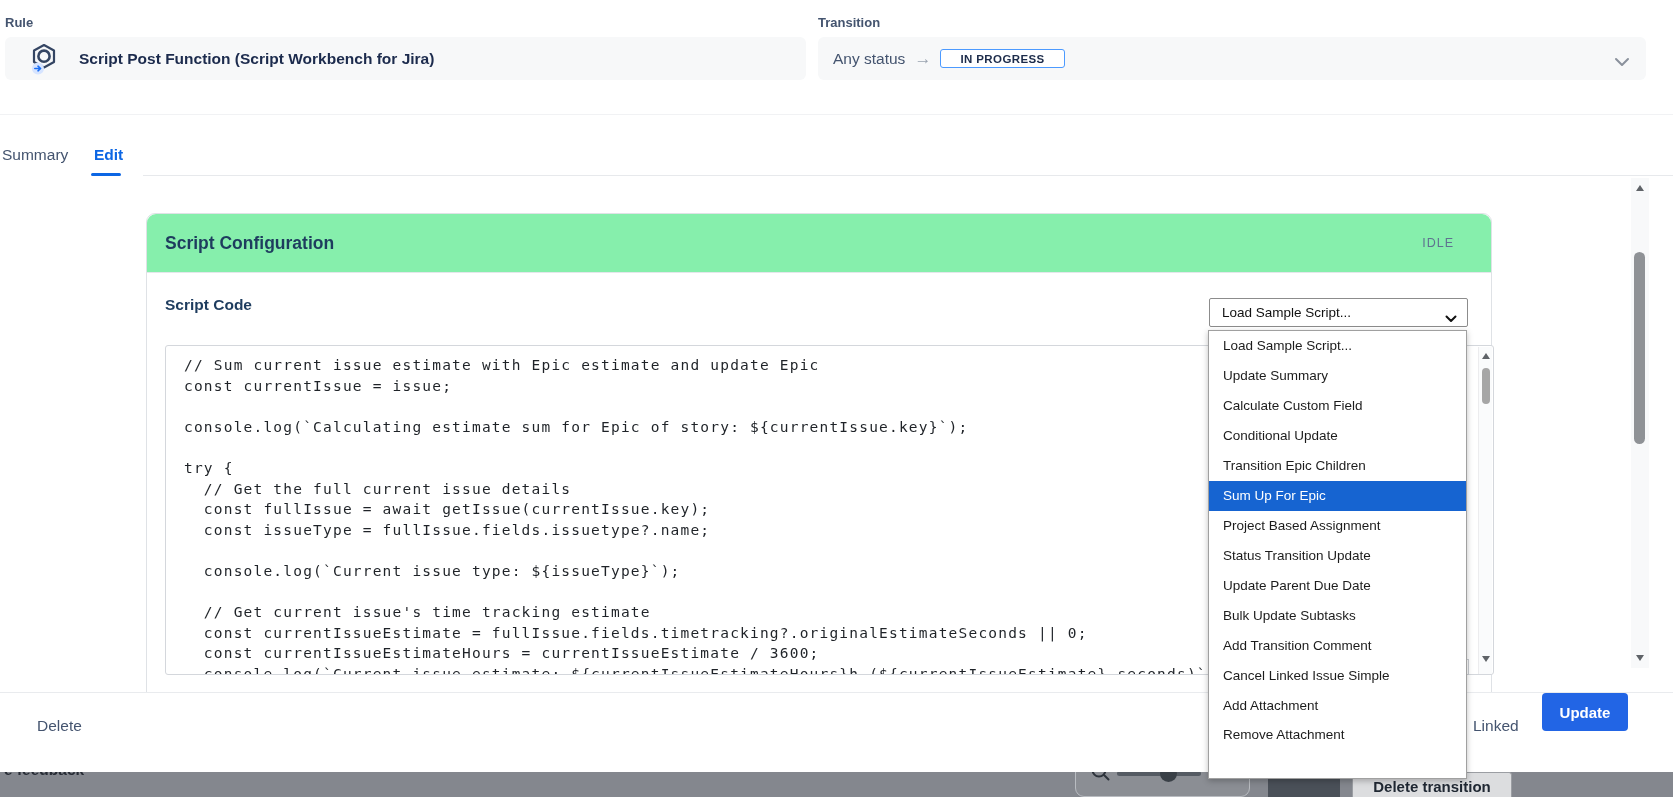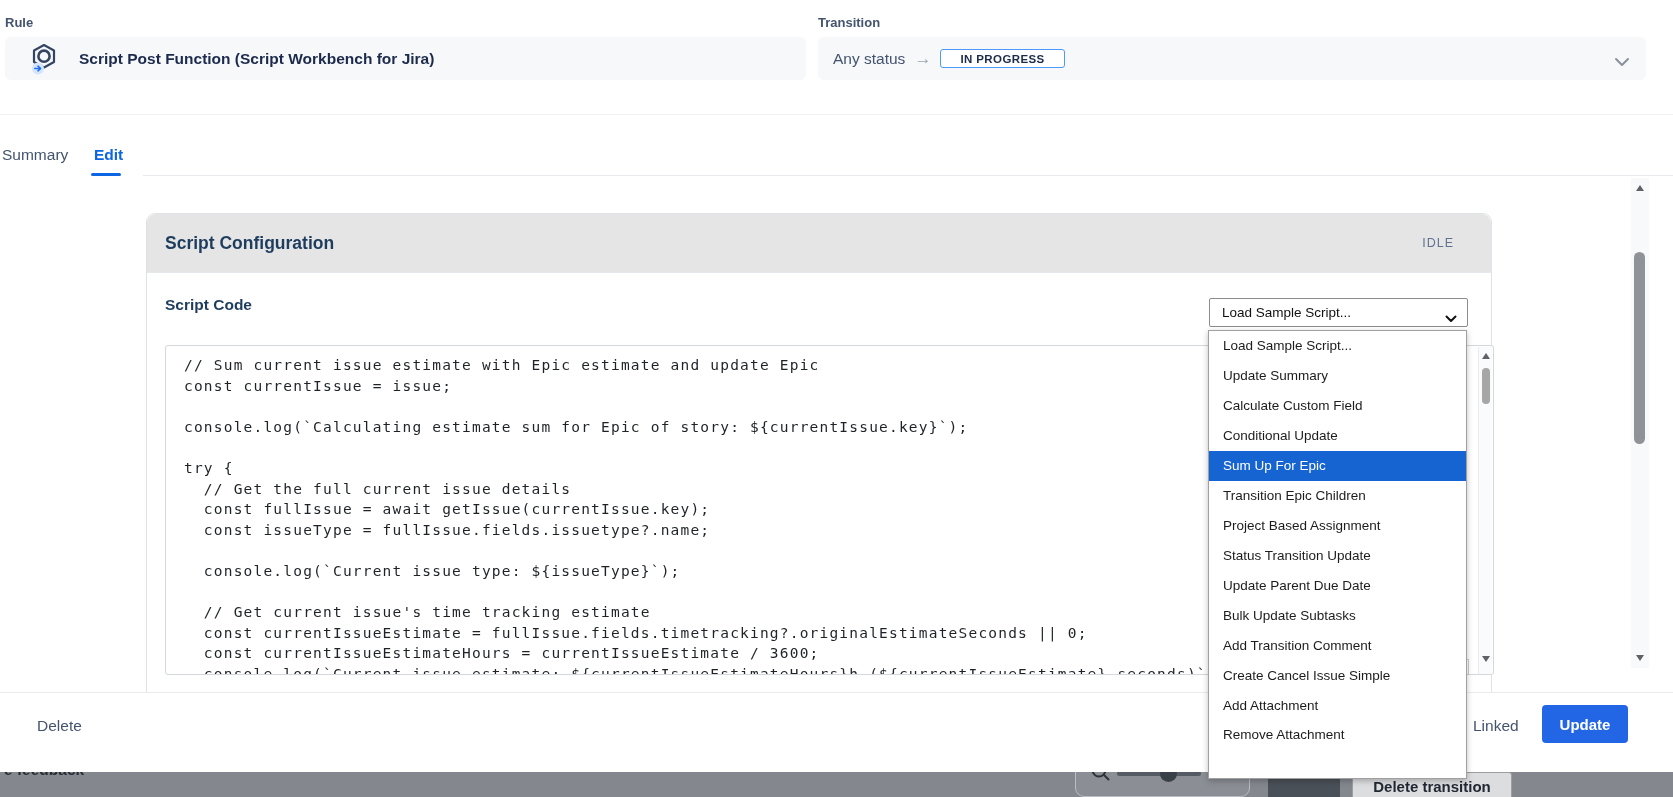--- a/index.html
+++ b/index.html
@@ -23,21 +23,21 @@
 
   
   .tab { position:absolute; top:146px; font-size:15.5px; cursor:default; }
   .tab-summary { left:2px; color:#44546f; font-weight:500; }
   .tab-edit { left:94px; color:#0c66e4; font-weight:600; }
   .tab-underline { position:absolute; left:91px; top:173px; width:30px; height:3px; border-radius:2px; background:#0c66e4; }
   .tabs-divider { position:absolute; left:143px; top:175px; width:1530px; height:1px; background:#e7e9ec; }
 
   
   .card { position:absolute; left:146px; top:213px; width:1346px; height:500px; background:#fff; border:1px solid #dfe2e6; border-radius:9px; z-index:1; }
-  .card-header { position:absolute; left:0; top:0; width:100%; height:59px; background:#e5e5e5; border-bottom:1px solid #e4e7eb; border-radius:9px 9px 0 0; display:flex; align-items:center; }
+  .card-header { position:absolute; left:0; top:0; width:100%; height:59px; background:#86efac; border-bottom:1px solid #e4e7eb; border-radius:9px 9px 0 0; display:flex; align-items:center; }
   .card-title { margin-left:18px; font-size:17.5px; font-weight:700; color:#1e3c5e; }
   .idle-badge { position:absolute; right:37px; top:22px; font-size:12.5px; font-weight:400; letter-spacing:1px; color:#5f7290; }
   .code-label { position:absolute; left:18px; top:82px; font-size:15.5px; font-weight:700; color:#1e3c5e; }
 
   
   .sample-select { position:absolute; left:1062px; top:84px; width:259px; height:29px; background:#fff; border:1px solid #8c8c8c; border-radius:2px; display:flex; align-items:center; }
   .sample-select .val { margin-left:12px; font-size:13.5px; color:#111; }
   .sample-select .chev { position:absolute; right:10px; top:10px; }
 
   
@@ -61,21 +61,21 @@
 
   
   .dropdown { position:absolute; left:1208px; top:330px; width:259px; height:449px; background:#fff; border:1px solid #a0a0a0; box-shadow:0 2px 6px rgba(0,0,0,.25); z-index:50; display:flex; flex-direction:column; }
   .dropdown .opt { flex:0 0 29.93px; display:flex; align-items:center; padding-left:14px; font-size:13.5px; color:#1c1c1c; }
   .dropdown .opt.selected { background:#1664d1; color:#fff; }
 
   
   .footer { position:absolute; left:0; top:692px; width:1673px; height:80px; background:#fff; border-top:1px solid #e9ebee; z-index:20; }
   .delete-btn { position:absolute; left:37px; top:24px; font-size:15.5px; font-weight:500; color:#44546f; cursor:pointer; }
   .cancel-btn { position:absolute; left:1473px; top:24px; font-size:15.5px; font-weight:500; color:#44546f; cursor:pointer; }
-  .update-btn { position:absolute; left:1542px; top:12px; width:86px; height:38px; background:#2265e5; color:#fff; border:none; border-radius:4px; font-family:"Liberation Sans", sans-serif; font-size:15px; font-weight:700; cursor:pointer; }
+  .update-btn { position:absolute; left:1542px; top:0; width:86px; height:38px; background:#2265e5; color:#fff; border:none; border-radius:4px; font-family:"Liberation Sans", sans-serif; font-size:15px; font-weight:700; cursor:pointer; }
 
   
   .backdrop { position:absolute; left:0; top:760px; width:1673px; height:37px; background:#84878e; z-index:10; }
   .feedback { position:absolute; left:4px; top:1px; font-size:15.5px; font-weight:600; color:#272c35; }
   .zoom-box { position:absolute; left:1075px; top:-8px; width:175px; height:45px; border:1px solid #b9bcc1; border-radius:9px; background:rgba(255,255,255,0.06); }
   .zoom-out-ic { position:absolute; left:14px; top:8px; }
   .zoom-track { position:absolute; left:41px; top:18px; width:84px; height:5px; border-radius:3px; background:#555b63; }
   .zoom-knob { position:absolute; left:84px; top:12px; width:17px; height:17px; border-radius:50%; background:#3a4047; }
   .dark-frag { position:absolute; left:1268px; top:10px; width:72px; height:27px; background:#4a5058; }
   .del-transition { position:absolute; left:1352px; top:12px; width:160px; height:28px; background:#dcdddf; border:1px solid #9b9ea3; border-radius:3px; font-size:15px; font-weight:600; color:#202833; display:flex; align-items:center; justify-content:center; cursor:pointer; }
@@ -166,28 +166,28 @@
     <div class="tri-up"></div>
     <div class="thumb"></div>
     <div class="tri-down"></div>
   </div>
 
   <div class="dropdown">
       <div class="opt">Load Sample Script...</div>
       <div class="opt">Update Summary</div>
       <div class="opt">Calculate Custom Field</div>
       <div class="opt">Conditional Update</div>
+      <div class="opt">Transition Epic Children</div>
       <div class="opt selected">Sum Up For Epic</div>
-      <div class="opt">Transition Epic Children</div>
       <div class="opt">Project Based Assignment</div>
       <div class="opt">Status Transition Update</div>
       <div class="opt">Update Parent Due Date</div>
       <div class="opt">Bulk Update Subtasks</div>
       <div class="opt">Add Transition Comment</div>
-      <div class="opt">Create Cancel Issue Simple</div>
+      <div class="opt">Cancel Linked Issue Simple</div>
       <div class="opt">Add Attachment</div>
       <div class="opt">Remove Attachment</div>
     </div>
 
   <div class="footer">
     <span class="delete-btn">Delete</span>
     <span class="cancel-btn">Linked</span>
     <button class="update-btn">Update</button>
   </div>
 

